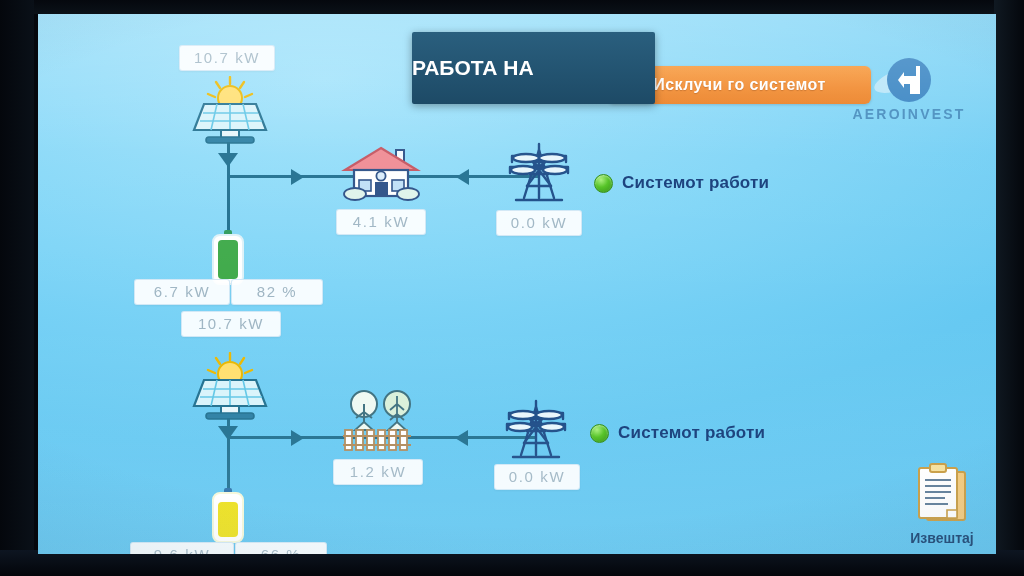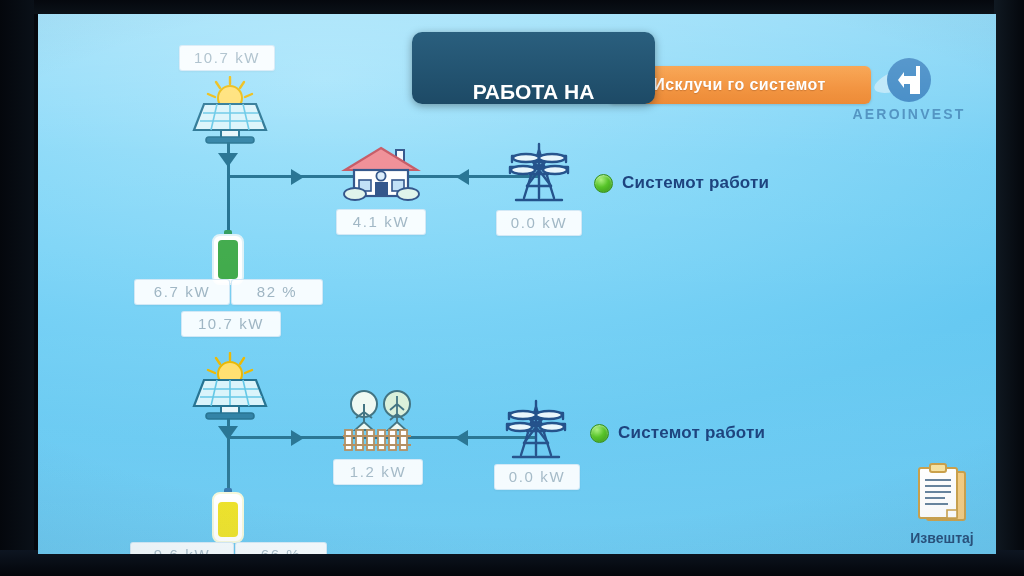--- a/index.html
+++ b/index.html
@@ -89,24 +89,24 @@
     display:flex; align-items:center; justify-content:center;
     text-shadow: 0 1px 1px rgba(140,60,0,.45);
     box-shadow: 0 1px 3px rgba(0,0,0,.18);
     overflow:hidden;
   }
 
   
   #overlay-caption {
     position:absolute; left:374px; top:18px; width:243px; height:72px;
     background: linear-gradient(180deg,#2a5f7e 0%, #1d4a66 100%);
-    border-radius: 10px;
+    border-radius: 2px;
     color:#ffffff;
     font-size: 21px; font-weight: bold;
-    display:flex; flex-direction:column; align-items:center; justify-content:flex-end;
+    display:flex; flex-direction:row; align-items:center; justify-content:space-between;
     line-height: 1.12;
     z-index: 40;
     box-shadow: 0 2px 8px rgba(0,0,0,.35);
   }
   #overlay-caption .l2 { white-space: nowrap; }
 
   
   .status-row { position:absolute; display:flex; align-items:center; gap:9px; }
   .status-dot {
     width:19px; height:19px; border-radius:50%;

